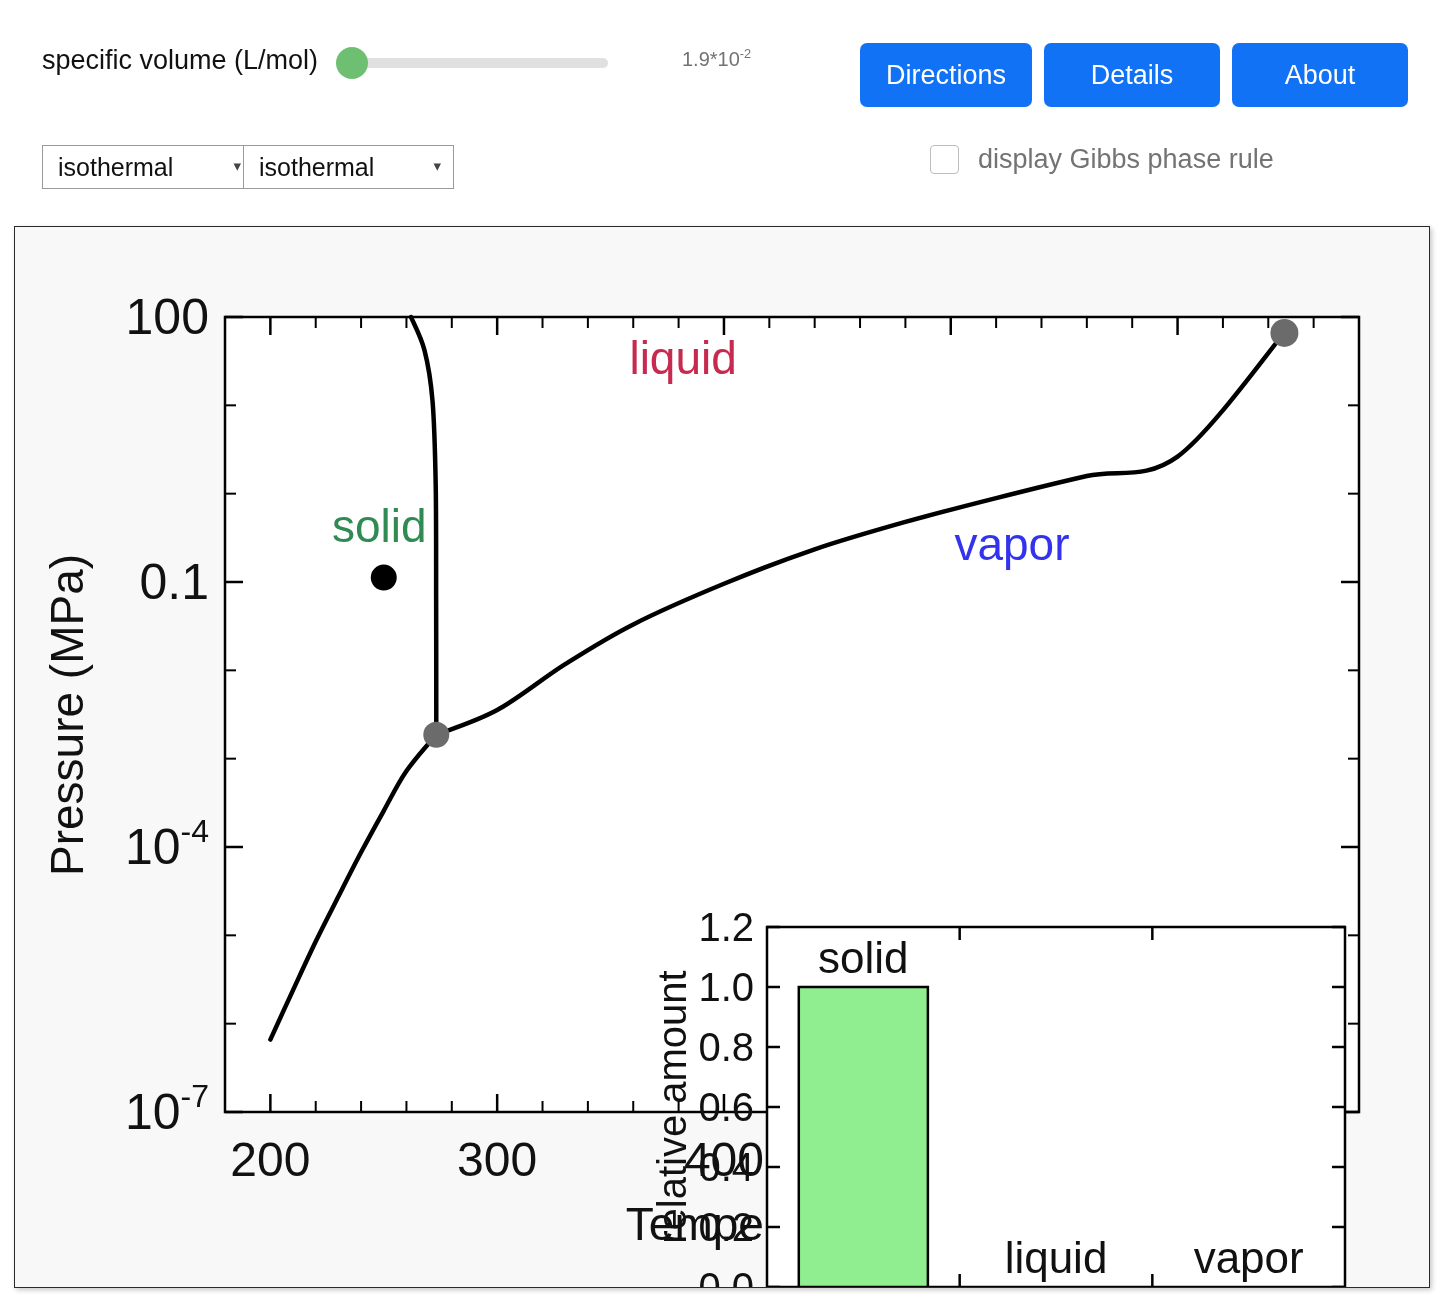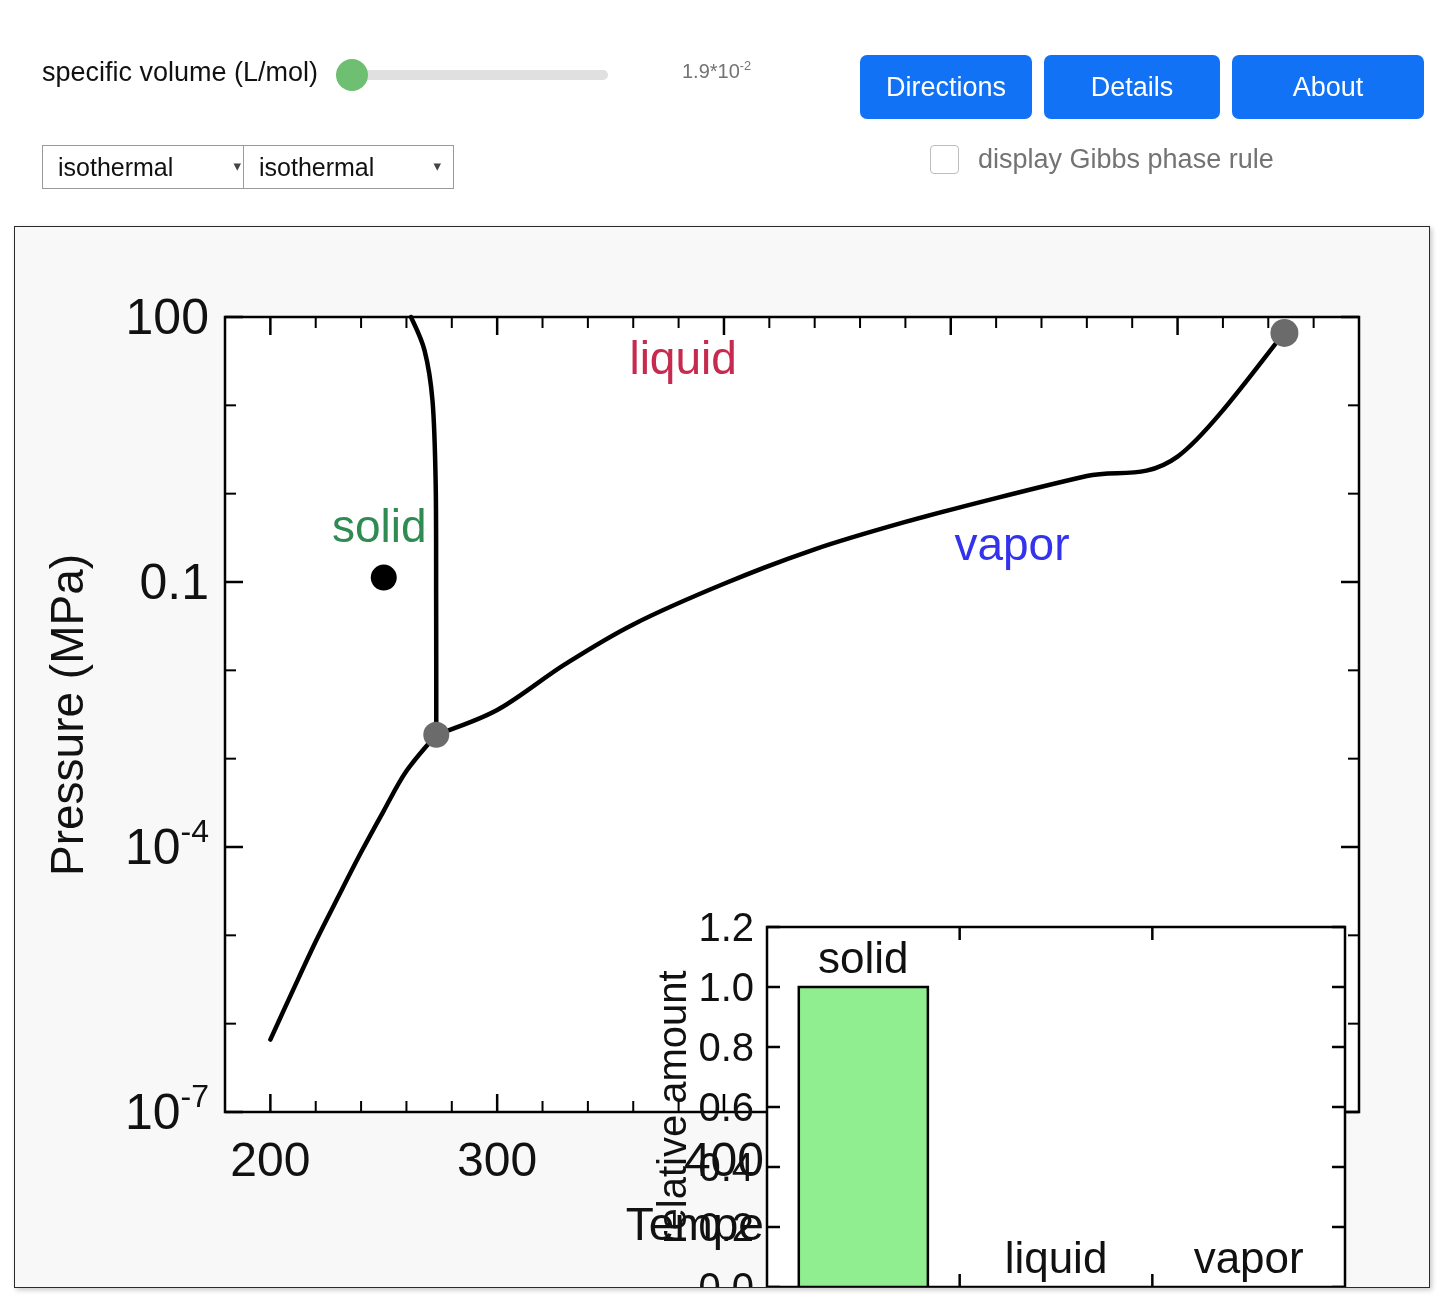--- a/index.html
+++ b/index.html
@@ -13,21 +13,21 @@
     width: 1444px;
     height: 1303px;
     background: #ffffff;
     overflow: hidden;
   }
 
   
   #controls-row-1 {
     position: absolute;
     left: 0; top: 0;
-    width: 1444px; height: 118px; margin-top: 12px;
+    width: 1444px; height: 118px;
   }
   #sv-label {
     position: absolute;
     left: 42px; top: 45px;
     font-size: 27px;
     color: #111111;
     white-space: nowrap;
   }
   #sv-slider {
     position: absolute;
@@ -60,21 +60,21 @@
     color: #ffffff;
     border: none;
     border-radius: 7px;
     font-size: 27px;
     font-family: "Liberation Sans", sans-serif;
     cursor: pointer;
     padding: 0;
   }
   #btn-directions { left: 860px; width: 172px; }
   #btn-details    { left: 1044px; width: 176px; }
-  #btn-about      { left: 1232px; width: 192px; }
+  #btn-about      { left: 1232px; width: 176px; }
 
   #controls-row-2 {
     position: absolute;
     left: 0; top: 118px;
     width: 1444px; height: 100px;
   }
   .selbox {
     position: absolute;
     top: 27px;
     height: 44px;

